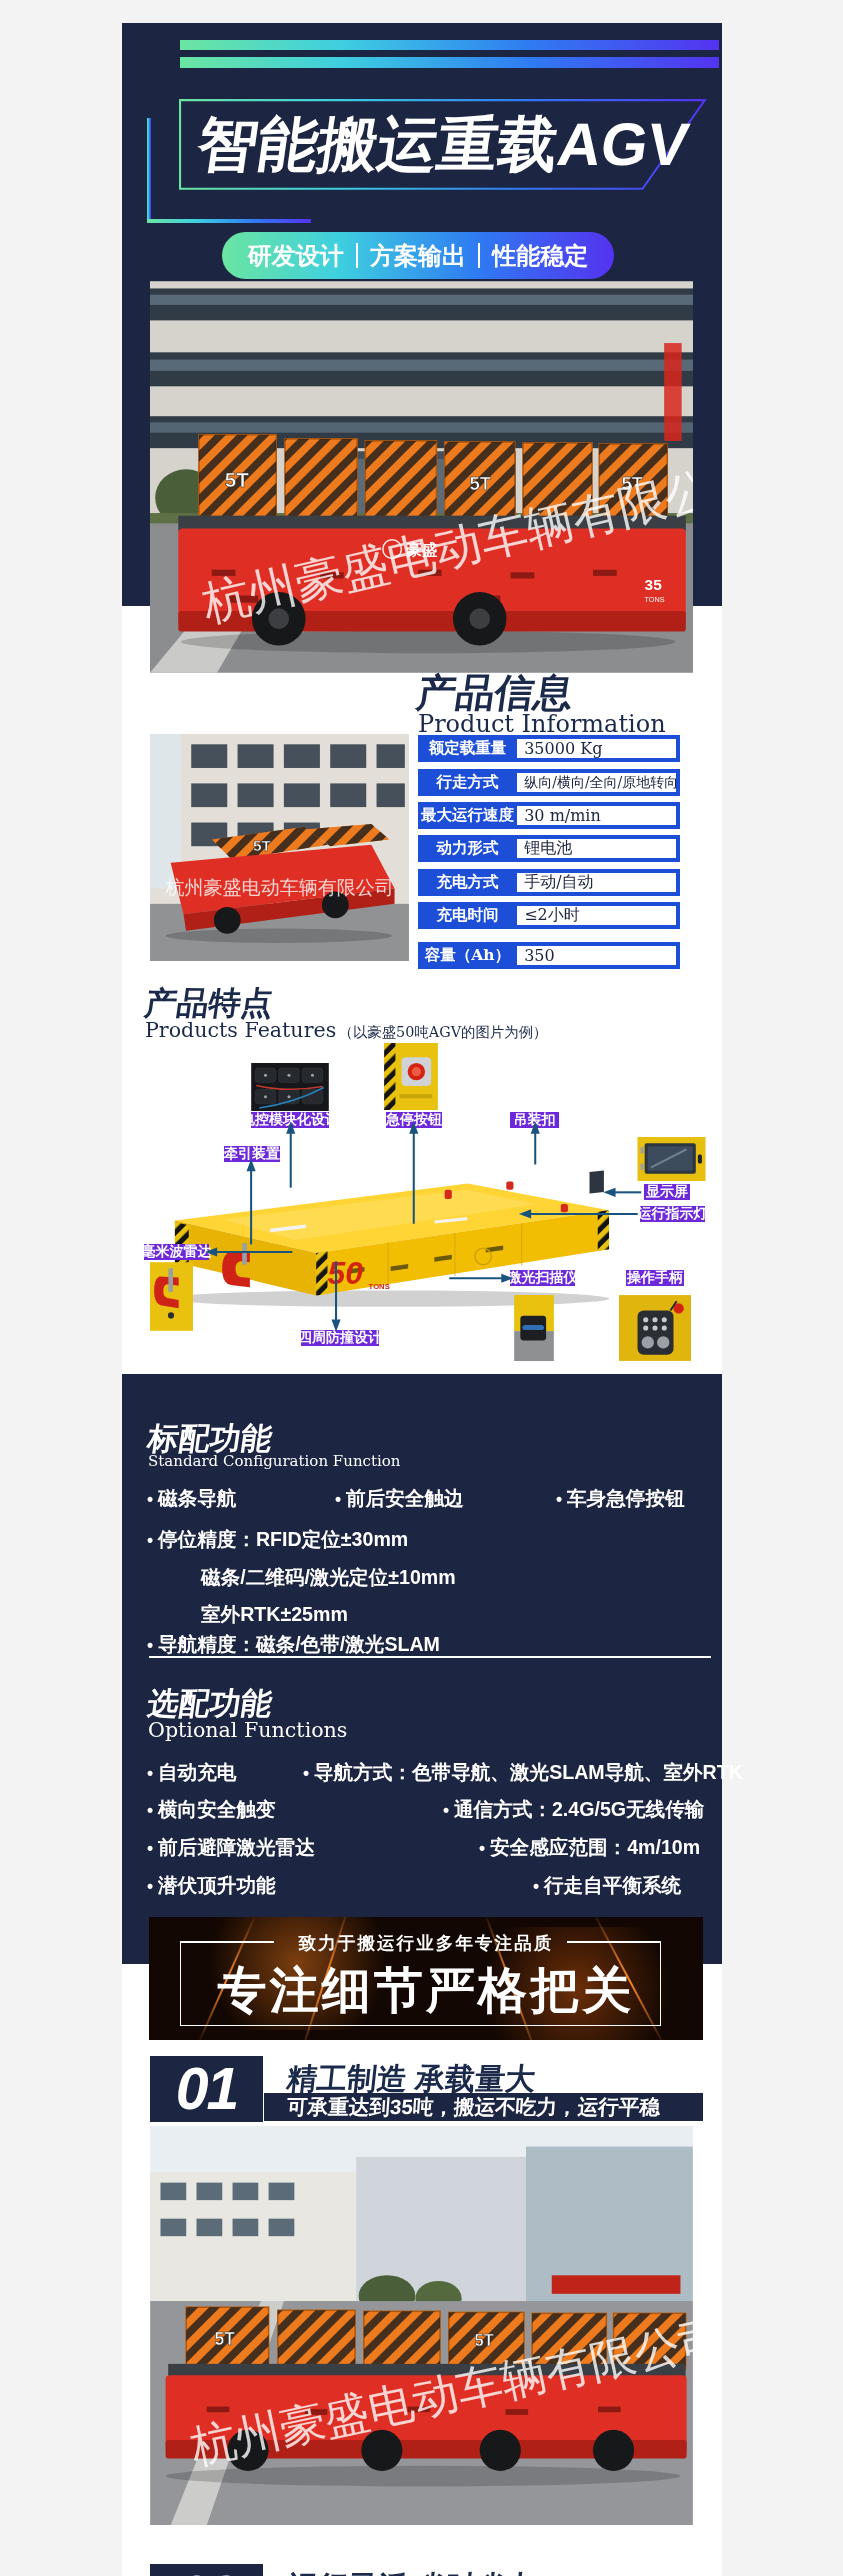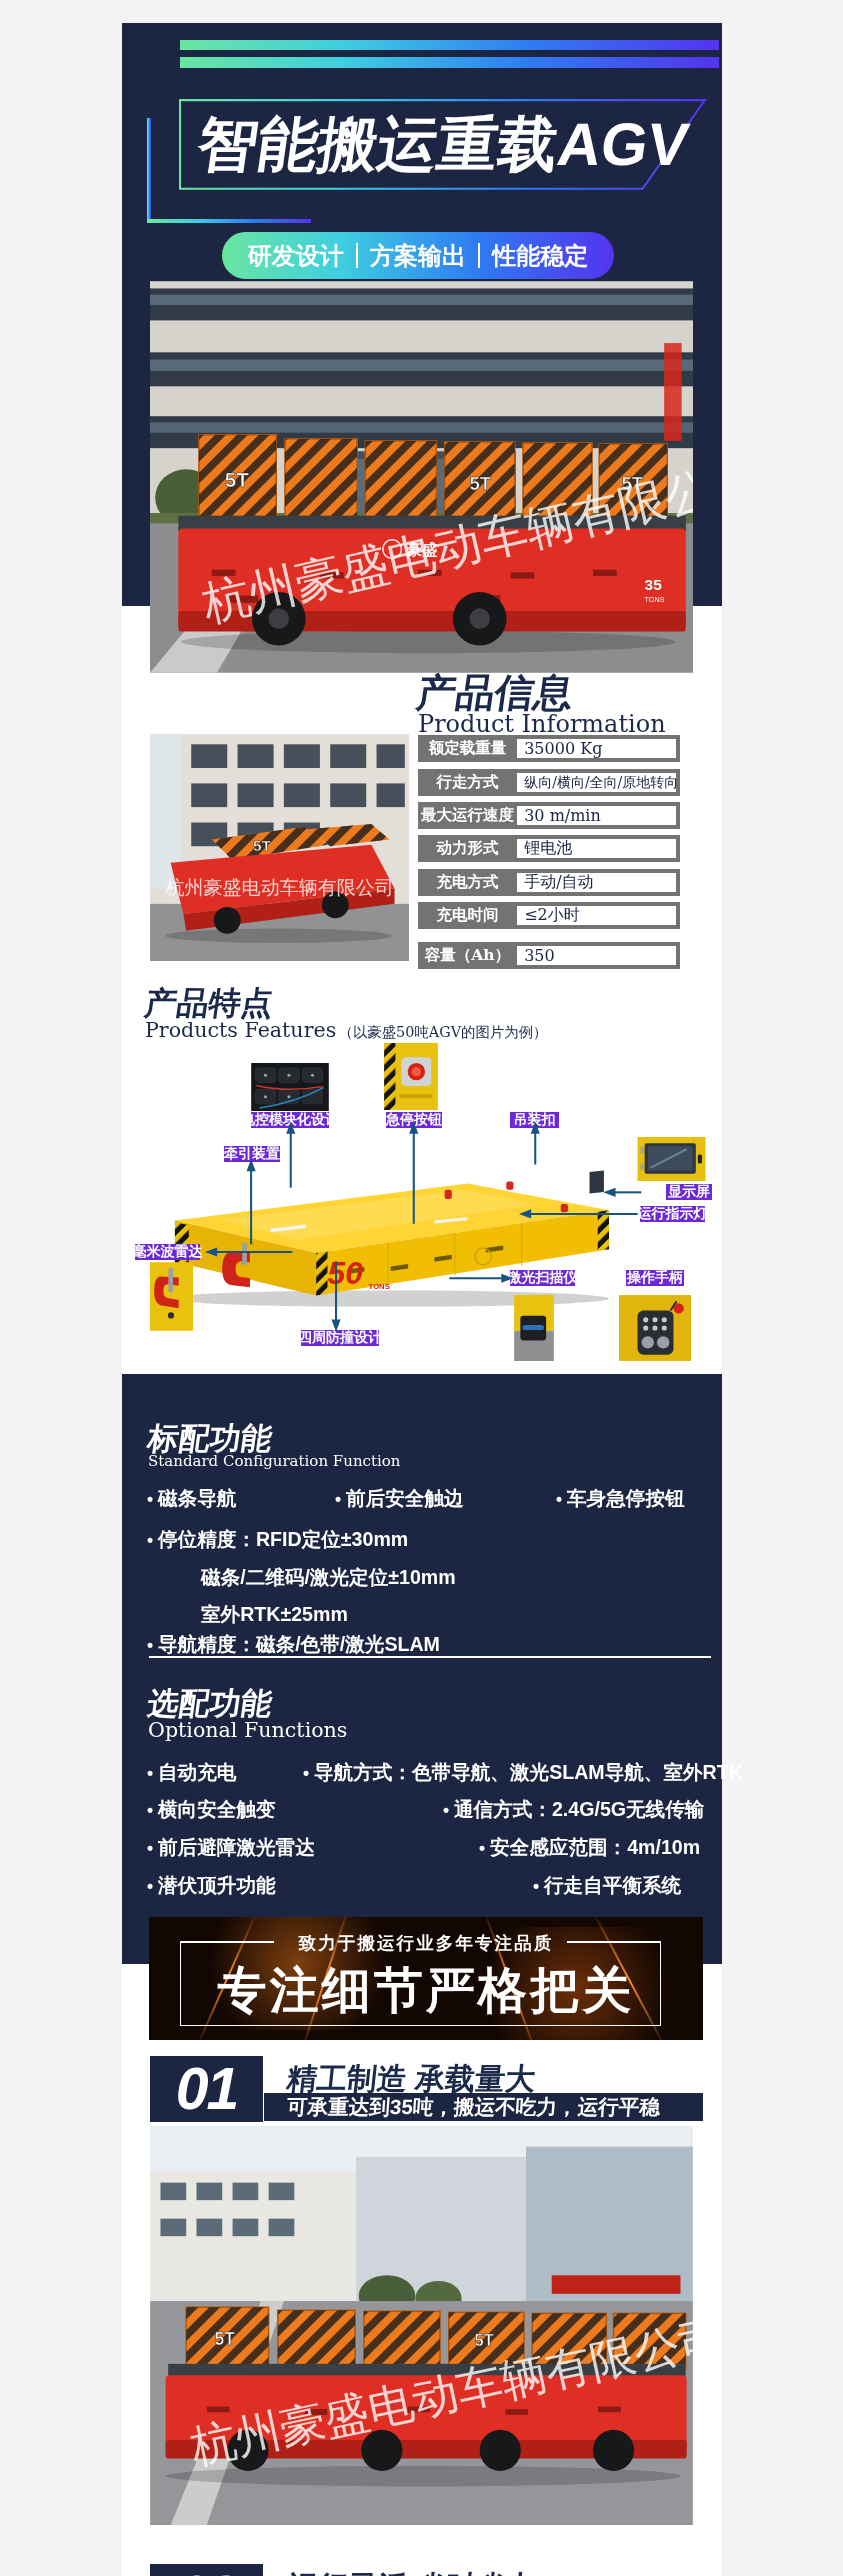--- a/index.html
+++ b/index.html
@@ -11,21 +11,21 @@
   .grad{background:linear-gradient(90deg,#6be5a1 0%,#3ecfe0 30%,#2f7bf2 65%,#5433f0 100%);}
   .cnT{font-weight:900;color:#1b2a4a;transform:skewX(-8deg);white-space:nowrap;}
   .cnTW{font-weight:900;color:#ffffff;transform:skewX(-8deg);white-space:nowrap;}
   .lbl{display:flex;align-items:center;justify-content:center;background:#6d28d9;color:#fff;
        font-weight:700;font-size:14px;height:15.5px;white-space:nowrap;}
   .blt{color:#fff;font-weight:700;font-size:19.6px;white-space:nowrap;}
   .blt::before{content:"• ";font-size:17.5px;}
   .ind{color:#fff;font-weight:700;font-size:19.6px;white-space:nowrap;}
   .pillTxt{color:#fff;font-weight:700;font-size:24px;white-space:nowrap;text-align:right;}
   .pillDiv{width:1.5px;height:25px;background:#fff;margin:0 12.4px;}
-  .tRow{position:absolute;width:262px;height:27px;background:#737373;}
+  .tRow{position:absolute;width:262px;height:27px;background:#1d4ed8;}
   .tLab{position:absolute;left:0;top:0;width:99px;height:27px;display:flex;align-items:center;
         justify-content:center;color:#fff;font-weight:700;font-size:15.5px;
         font-family:"DejaVu Serif","Liberation Serif",serif;white-space:nowrap;}
   .tVal{position:absolute;left:99px;top:3.6px;right:3.6px;bottom:3.6px;background:#fff;color:#1b2440;
         font-size:16px;display:flex;align-items:center;padding-left:7.2px;
         font-family:"DejaVu Serif","Liberation Serif",serif;white-space:nowrap;overflow:hidden;}
   .secDigit{position:absolute;width:113px;height:66px;background:#1c2541;color:#fff;
         display:flex;align-items:center;justify-content:center;font-weight:900;font-size:59px;
         font-style:italic;letter-spacing:-2.1px;}
   .secTitle{position:absolute;left:287px;font-size:30px;font-weight:900;color:#1b2a4a;
@@ -315,23 +315,23 @@
           <circle cx="70" cy="64" r="5"></circle>
           <circle cx="88" cy="64" r="5"></circle>
         </g>
       <line x1="100" y1="30" x2="112" y2="12" stroke="#2a2d33" stroke-width="4"></line>
     </svg>
 
     <div class="a lbl" style="left:129px;top:71px;width:78px;">电控模块化设计</div>
     <div class="a lbl" style="left:264px;top:71px;width:56px;">急停按钮</div>
     <div class="a lbl" style="left:388px;top:71px;width:49px;">吊装扣</div>
     <div class="a lbl" style="left:102px;top:105px;width:56px;">牵引装置</div>
-    <div class="a lbl" style="left:522px;top:143px;width:46px;margin-left:22px;">显示屏</div>
+    <div class="a lbl" style="left:522px;top:143px;width:46px;">显示屏</div>
     <div class="a lbl" style="left:518px;top:165px;width:65px;">运行指示灯</div>
-    <div class="a lbl" style="left:13px;top:203px;width:65px;">毫米波雷达</div>
+    <div class="a lbl" style="left:22px;top:203px;width:65px;">毫米波雷达</div>
     <div class="a lbl" style="left:388px;top:229px;width:65px;">激光扫描仪</div>
     <div class="a lbl" style="left:504px;top:229px;width:58px;">操作手柄</div>
     <div class="a lbl" style="left:179px;top:289px;width:78px;">四周防撞设计</div>
 
     <svg class="a" style="left:0;top:0;" width="600" height="332" viewBox="0 0 1164 645">
       <g stroke="#19547f" stroke-width="4" fill="#19547f">
         <line x1="327" y1="176" x2="327" y2="285"></line>
           <polygon points="321,178 333,178 327,162"></polygon>
         <line x1="566" y1="176" x2="566" y2="355"></line>
           <polygon points="560,178 572,178 566,162"></polygon>

